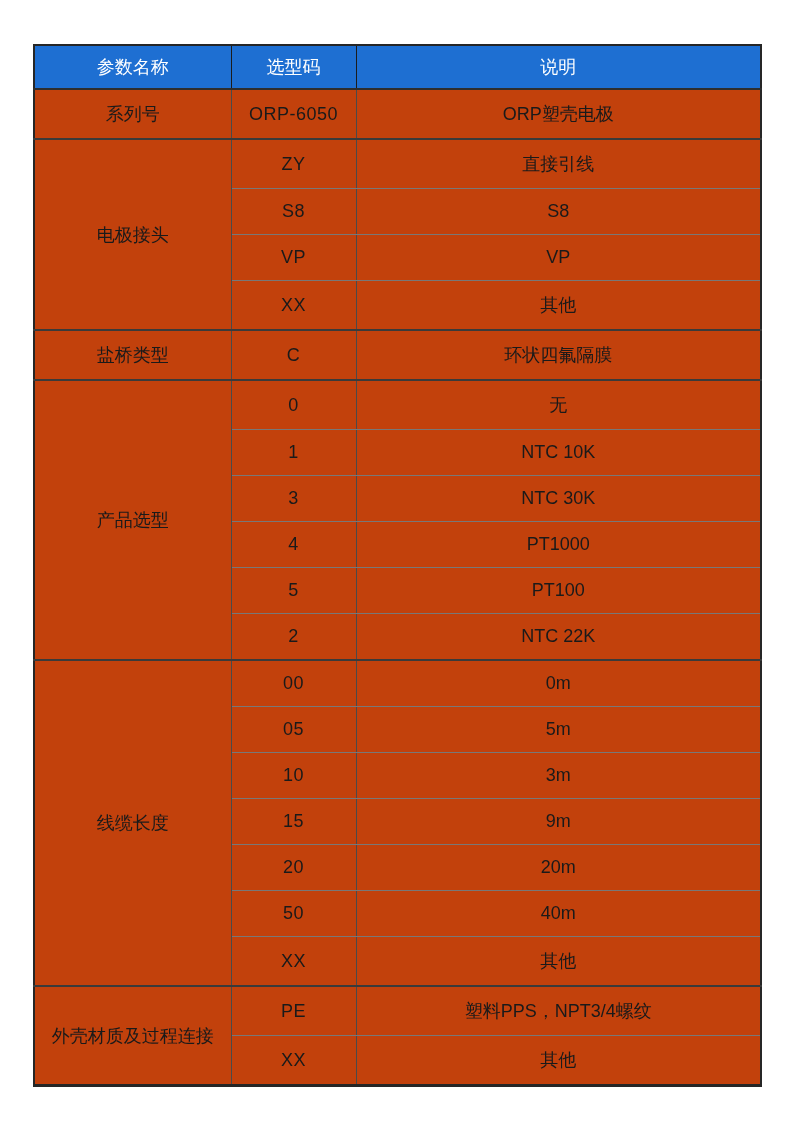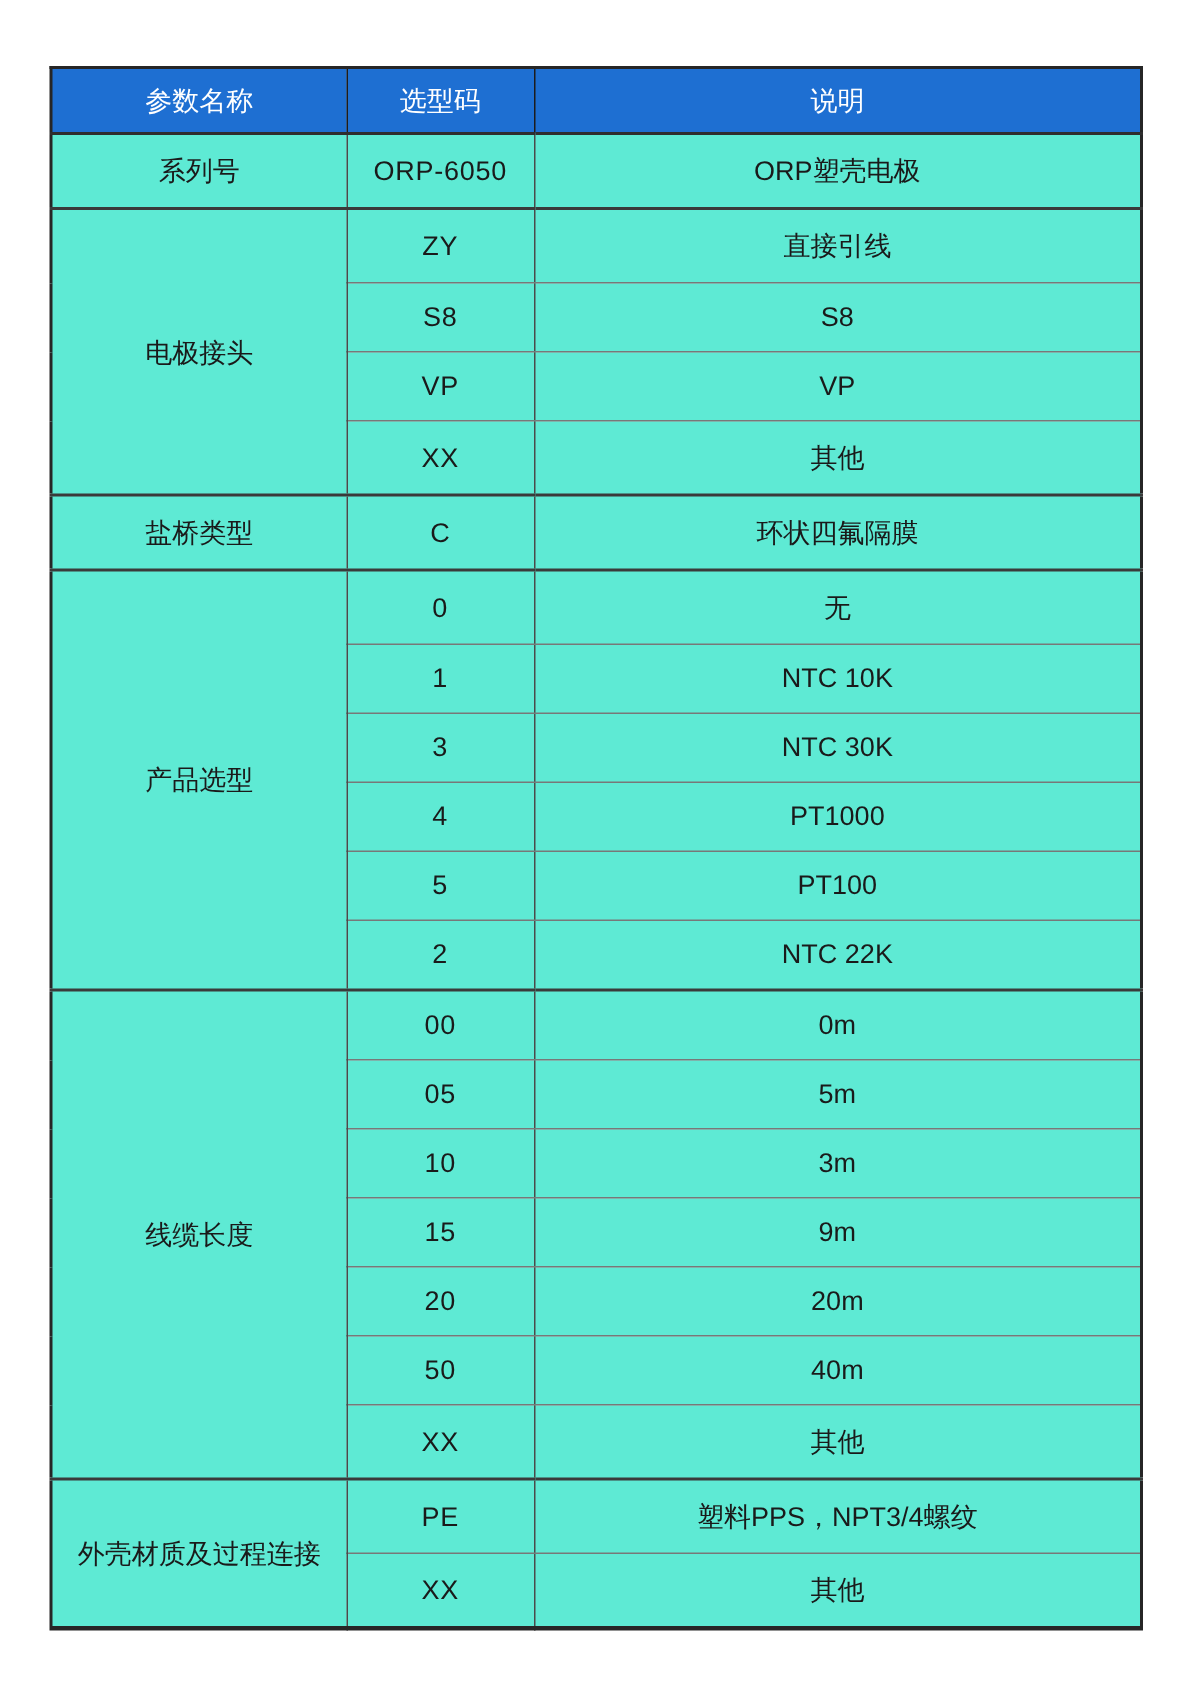--- a/index.html
+++ b/index.html
@@ -47,21 +47,21 @@
     font-size: 18px;
     color: #1a1a1a;
     height: 35px;
     text-align: center;
     vertical-align: middle;
     padding: 12px 4px;
     border-top: 1px solid #787878;
     border-bottom: 1px solid #787878;
     border-left: 1px solid #4a4a4a;
     border-right: 1px solid #4a4a4a;
-    background: #5eead4;
+    background: #c2410c;
   }
   tr.group-start td { border-top: 2px solid #3a3a3a; }
   td.param { font-size: 18px; }
   td.code  { letter-spacing: 0.5px; }
 
   .footer-bar {
     position: absolute;
     left: 33px;
     width: 727px;
     bottom: 0;

